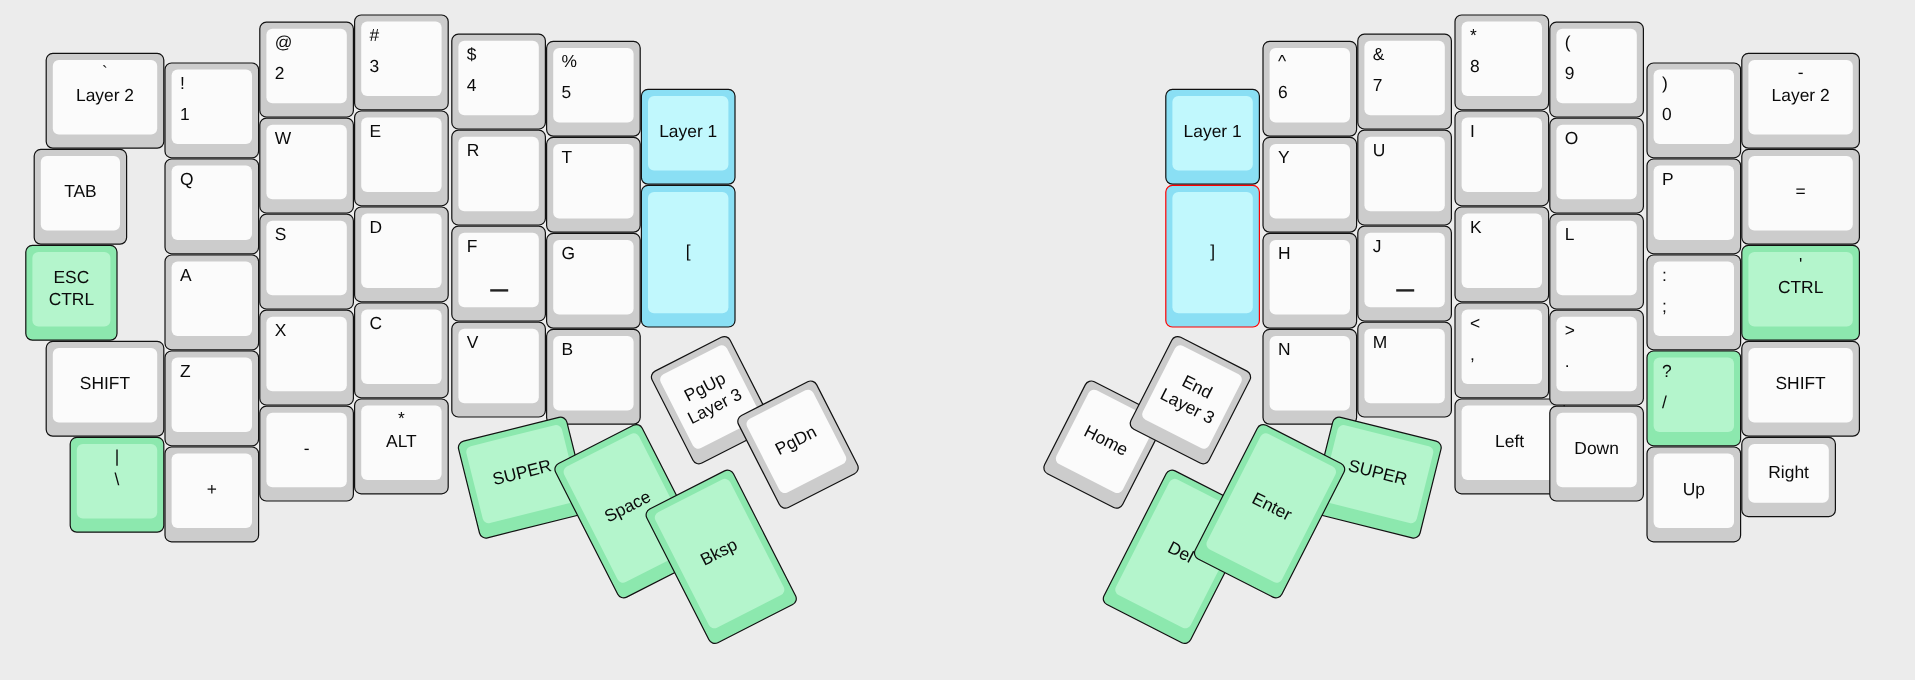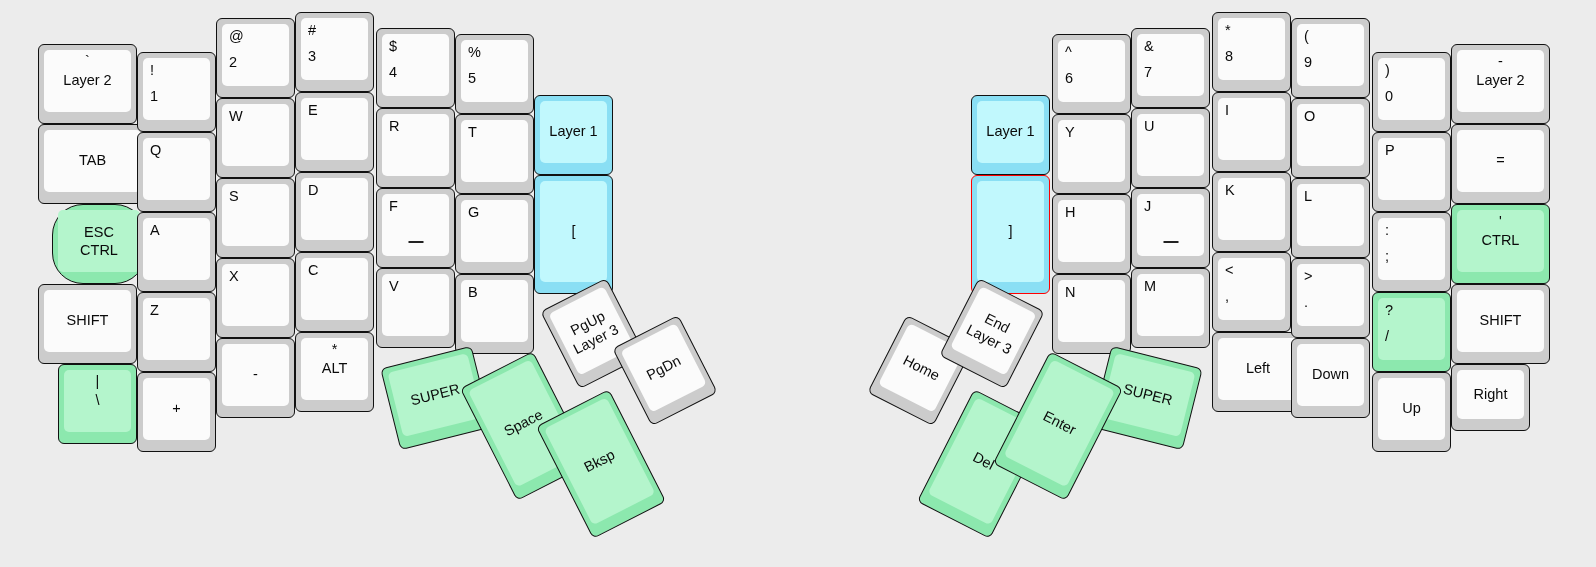--- a/index.html
+++ b/index.html
@@ -86,47 +86,47 @@
     bottom: 13px;
     width: 15px;
     height: 1.8px;
     background: #222;
   }
 
   
   .key.green { background: #8ce8ae; }
   .key.green > .cap { background: #b4f5cc; }
 
-  .key.cyan  { background: #8adff4; margin-top: 21px; }
+  .key.cyan  { background: #8adff4; }
   .key.cyan  > .cap { background: #c1f8fd; }
 
   .key.sel   { border-color: #ff0000; border-width: 1.6px; }
 
   
   .key.rot { transform-origin: 50% 50%; }
 </style>
 </head>
 <body>
 
 <div id="board">
 
   <div>
 
     <div class="key" style="left:38px;top:44px;width:99px;height:80px;">
       <div class="cap">
         <span class="lg ctop">`</span>
         <span class="lg cmid">Layer 2</span>
       </div>
     </div>
-    <div class="key" style="left:38px;top:124px;width:109px;height:80px;">
+    <div class="key" style="left:28px;top:124px;width:78px;height:80px;">
       <div class="cap">
         <span class="lg ctr">TAB</span>
       </div>
     </div>
-    <div class="key green" style="left:52px;top:204px;width:94px;height:80px;border-radius:31px;">
+    <div class="key green" style="left:21px;top:204px;width:77px;height:80px;">
       <div class="cap">
         <span class="lg ctr2"><span>ESC</span><br><span>CTRL</span></span>
       </div>
     </div>
     <div class="key" style="left:38px;top:284px;width:99px;height:80px;">
       <div class="cap">
         <span class="lg ctr">SHIFT</span>
       </div>
     </div>
     <div class="key green" style="left:58px;top:364px;width:79px;height:80px;">

